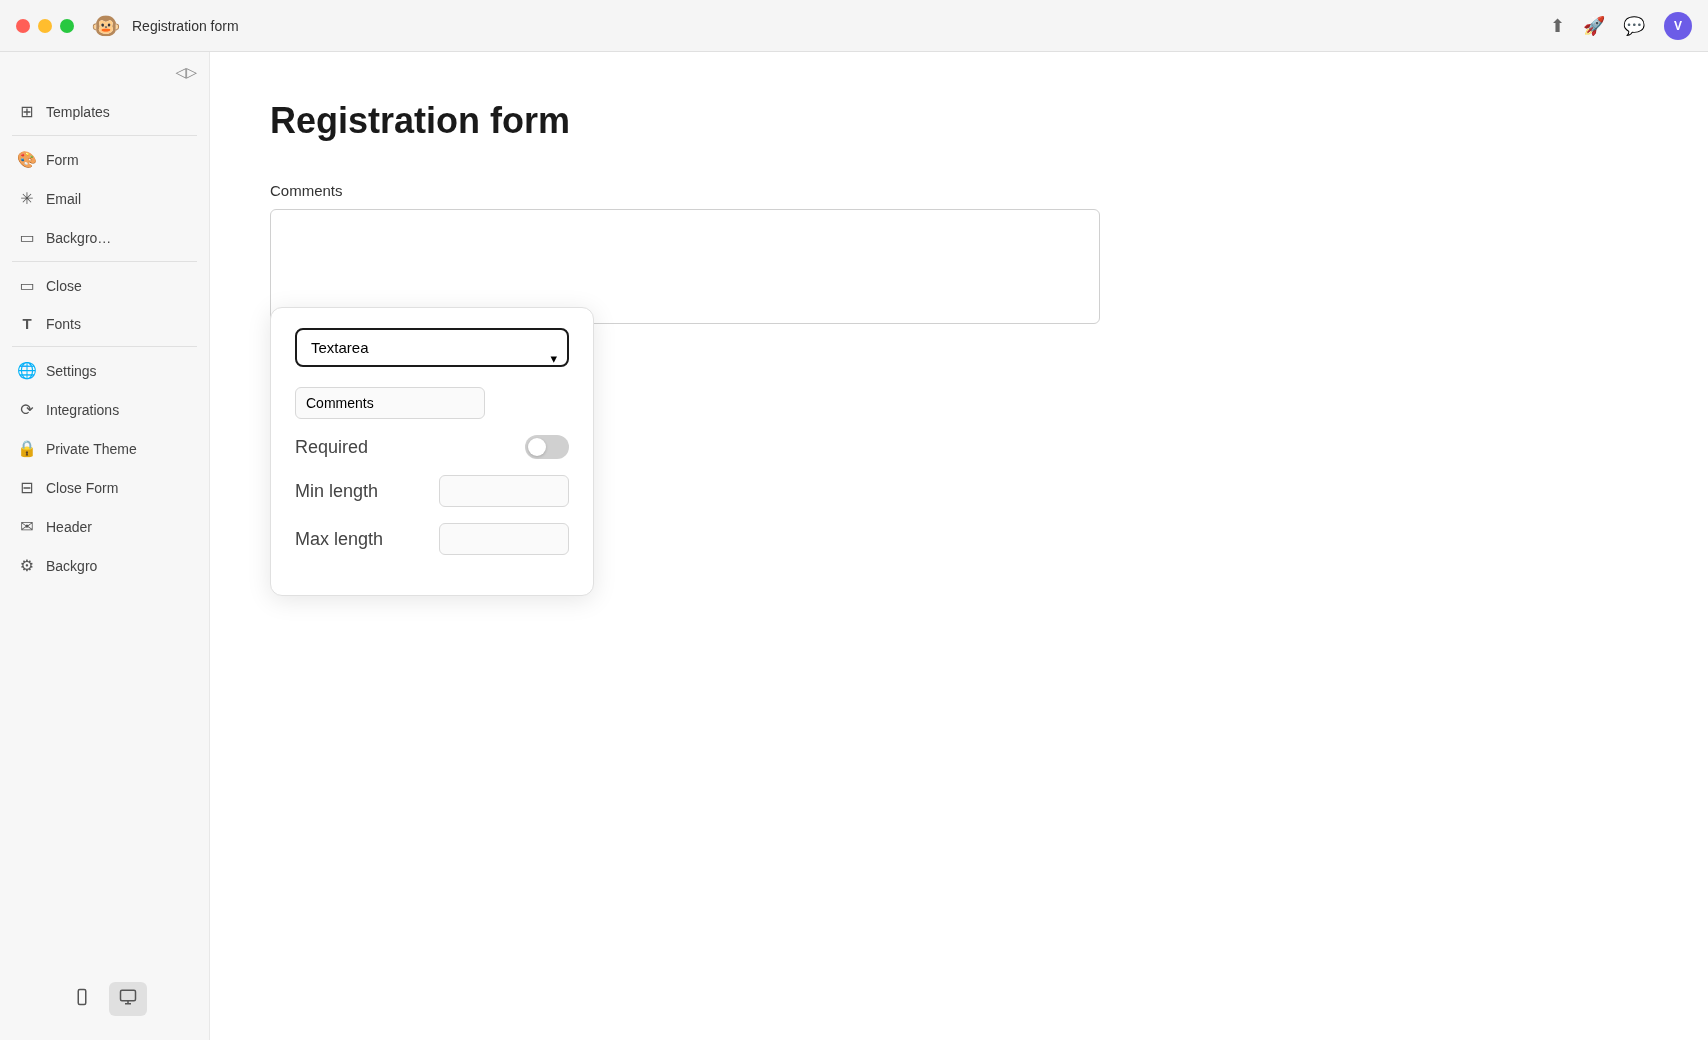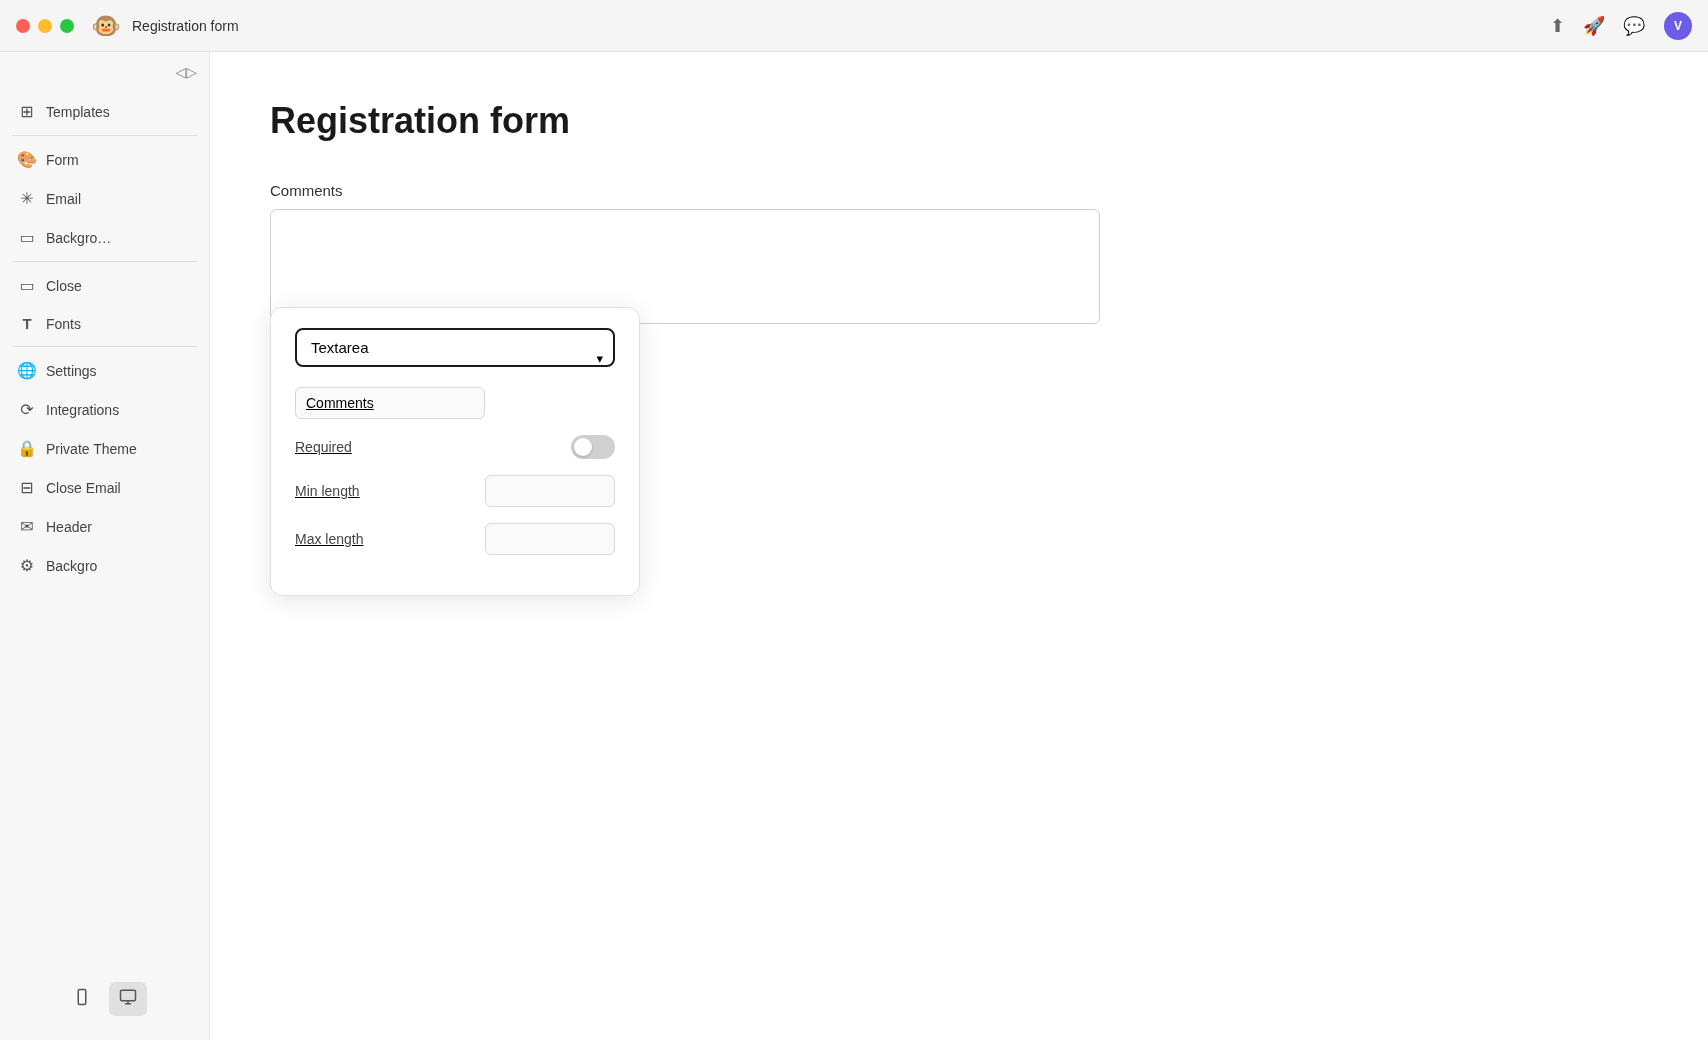--- a/index.html
+++ b/index.html
@@ -172,27 +172,26 @@
       font-size: 14px;
       resize: none;
       background: #fff;
     }
 
     
     .popup-panel {
       position: absolute;
       top: 255px;
       left: 60px;
-      width: 370px;
+      width: 324px;
       background: #fff;
       border: 1px solid #e0e0e0;
       border-radius: 12px;
       box-shadow: 0 4px 24px rgba(0,0,0,0.10);
       padding: 20px 24px 24px;
-      text-decoration: underline;
     }
     .popup-select {
       width: 100%;
       padding: 9px 14px;
       border: 2px solid #1a1a1a;
       border-radius: 8px;
       font-size: 15px;
       font-weight: 500;
       appearance: none;
       background: #fff;
@@ -200,21 +199,21 @@
       outline: none;
       margin-bottom: 20px;
     }
     .popup-field-row {
       display: flex;
       align-items: center;
       justify-content: space-between;
       margin-bottom: 16px;
     }
     .popup-field-label {
-      font-size: 14px;
+      font-size: 18px;
       color: #444;
     }
     .popup-text-input {
       width: 190px;
       padding: 7px 10px;
       border: 1px solid #d8d8d8;
       border-radius: 6px;
       font-size: 14px;
       outline: none;
       background: #fafafa;
@@ -346,21 +345,21 @@
     <div class="sidebar-item">
       <span class="icon">⟳</span>
       <span>Integrations</span>
     </div>
     <div class="sidebar-item">
       <span class="icon">🔒</span>
       <span>Private Theme</span>
     </div>
     <div class="sidebar-item">
       <span class="icon">⊟</span>
-      <span>Close Email</span>
+      <span>Close Form</span>
     </div>
     <div class="sidebar-item">
       <span class="icon">✉</span>
       <span>Header</span>
     </div>
     <div class="sidebar-item">
       <span class="icon">⚙</span>
       <span>Backgro</span>
     </div>
 

